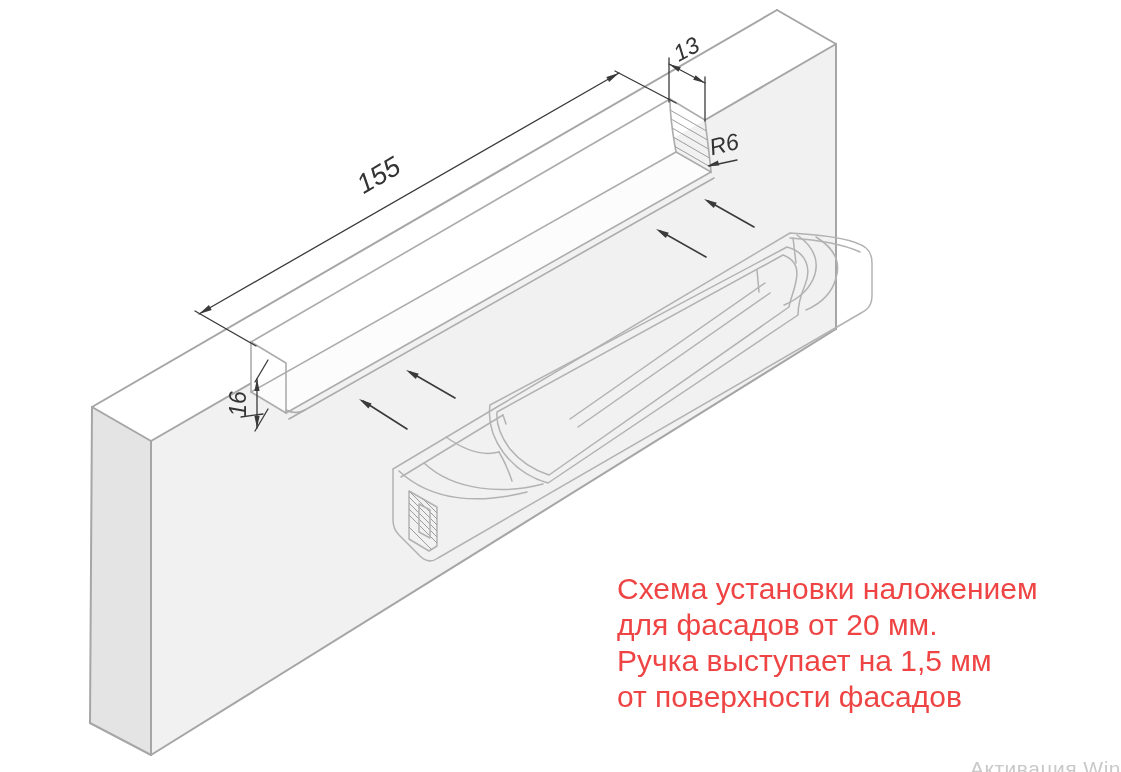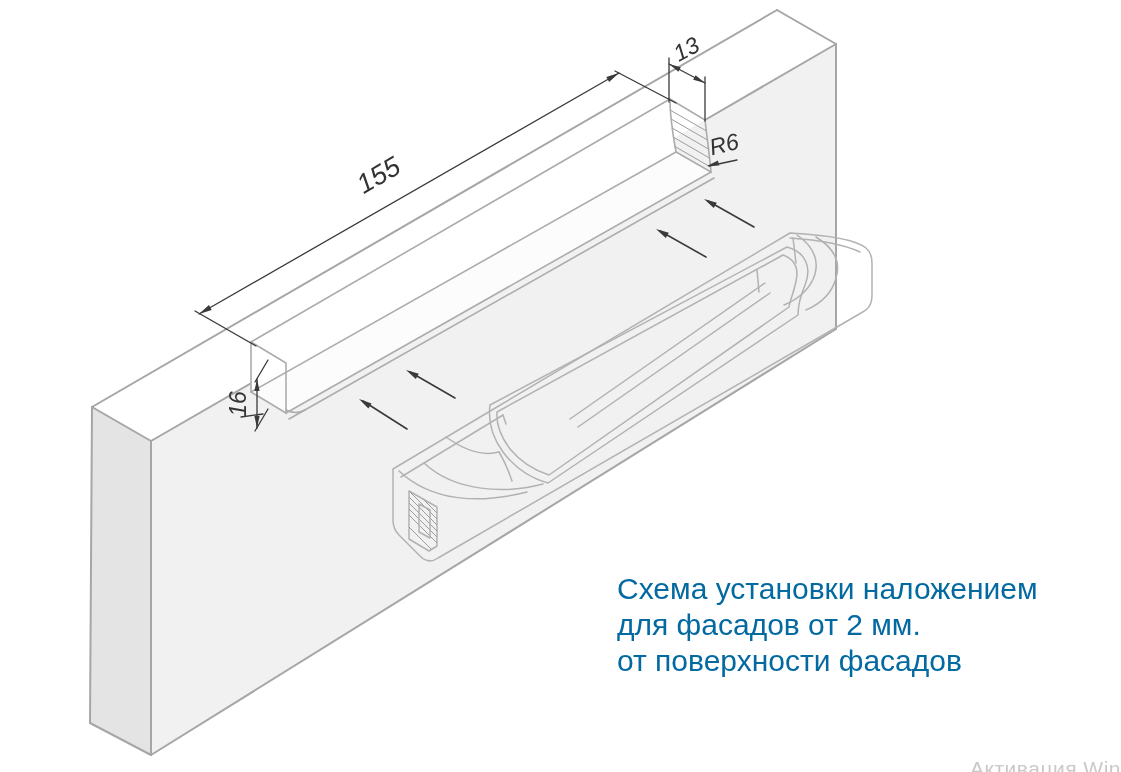--- a/index.html
+++ b/index.html
@@ -10,21 +10,21 @@
   .slot-line{stroke:#acacac;stroke-width:1.6;fill:none;stroke-linecap:round;}
   .handle-line{stroke:#b2b2b2;stroke-width:1.5;fill:none;stroke-linecap:round;stroke-linejoin:round;}
   .hatch{stroke:#9d9d9d;stroke-width:1;fill:none;}
   .dim{stroke:#3a3a3a;stroke-width:1.3;fill:none;stroke-linecap:round;}
   .dim-head{fill:#3a3a3a;stroke:none;}
   .dim-label{font-family:"Liberation Sans",sans-serif;font-style:italic;fill:#333333;}
   .big{font-size:27px;}
   .small{font-size:23px;}
   .arrow-line{stroke:#3a3a3a;stroke-width:1.6;fill:none;stroke-linecap:round;}
   .arrow-head{fill:#3a3a3a;stroke:none;}
-  #caption{position:absolute;left:617px;top:571px;color:#0369a1;font-size:30px;
+  #caption{position:absolute;left:617px;top:571px;color:#ef4444;font-size:30px;
            line-height:36px;white-space:nowrap;}
   #watermark{position:absolute;left:970px;top:757px;color:#c9c9c9;font-size:21px;
              font-weight:300;letter-spacing:.5px;white-space:nowrap;}
 </style>
 </head>
 <body>
 
 <div id="page">
 
   <svg width="1121" height="772" viewBox="0 0 1121 772">
@@ -170,19 +170,20 @@
         <path class="hatch" d="M378,484 L438,544"></path>
         <path class="hatch" d="M372,490 L432,550"></path>
         <path class="hatch" d="M366,496 L426,556"></path>
       </g>
       <path d="M419,504 L430,510 L430,538 L419,532 Z" fill="#ffffff" class="handle-line"></path>
     </g>
   </svg>
 
   <div id="caption">
     <div>Схема установки наложением</div>
-    <div>для фасадов от 2 мм.</div>
+    <div>для фасадов от 20 мм.</div>
+    <div>Ручка выступает на 1,5 мм</div>
     <div>от поверхности фасадов</div>
   </div>
 
   <div id="watermark">Активация Wind</div>
 
 </div>
 
 </body></html>

